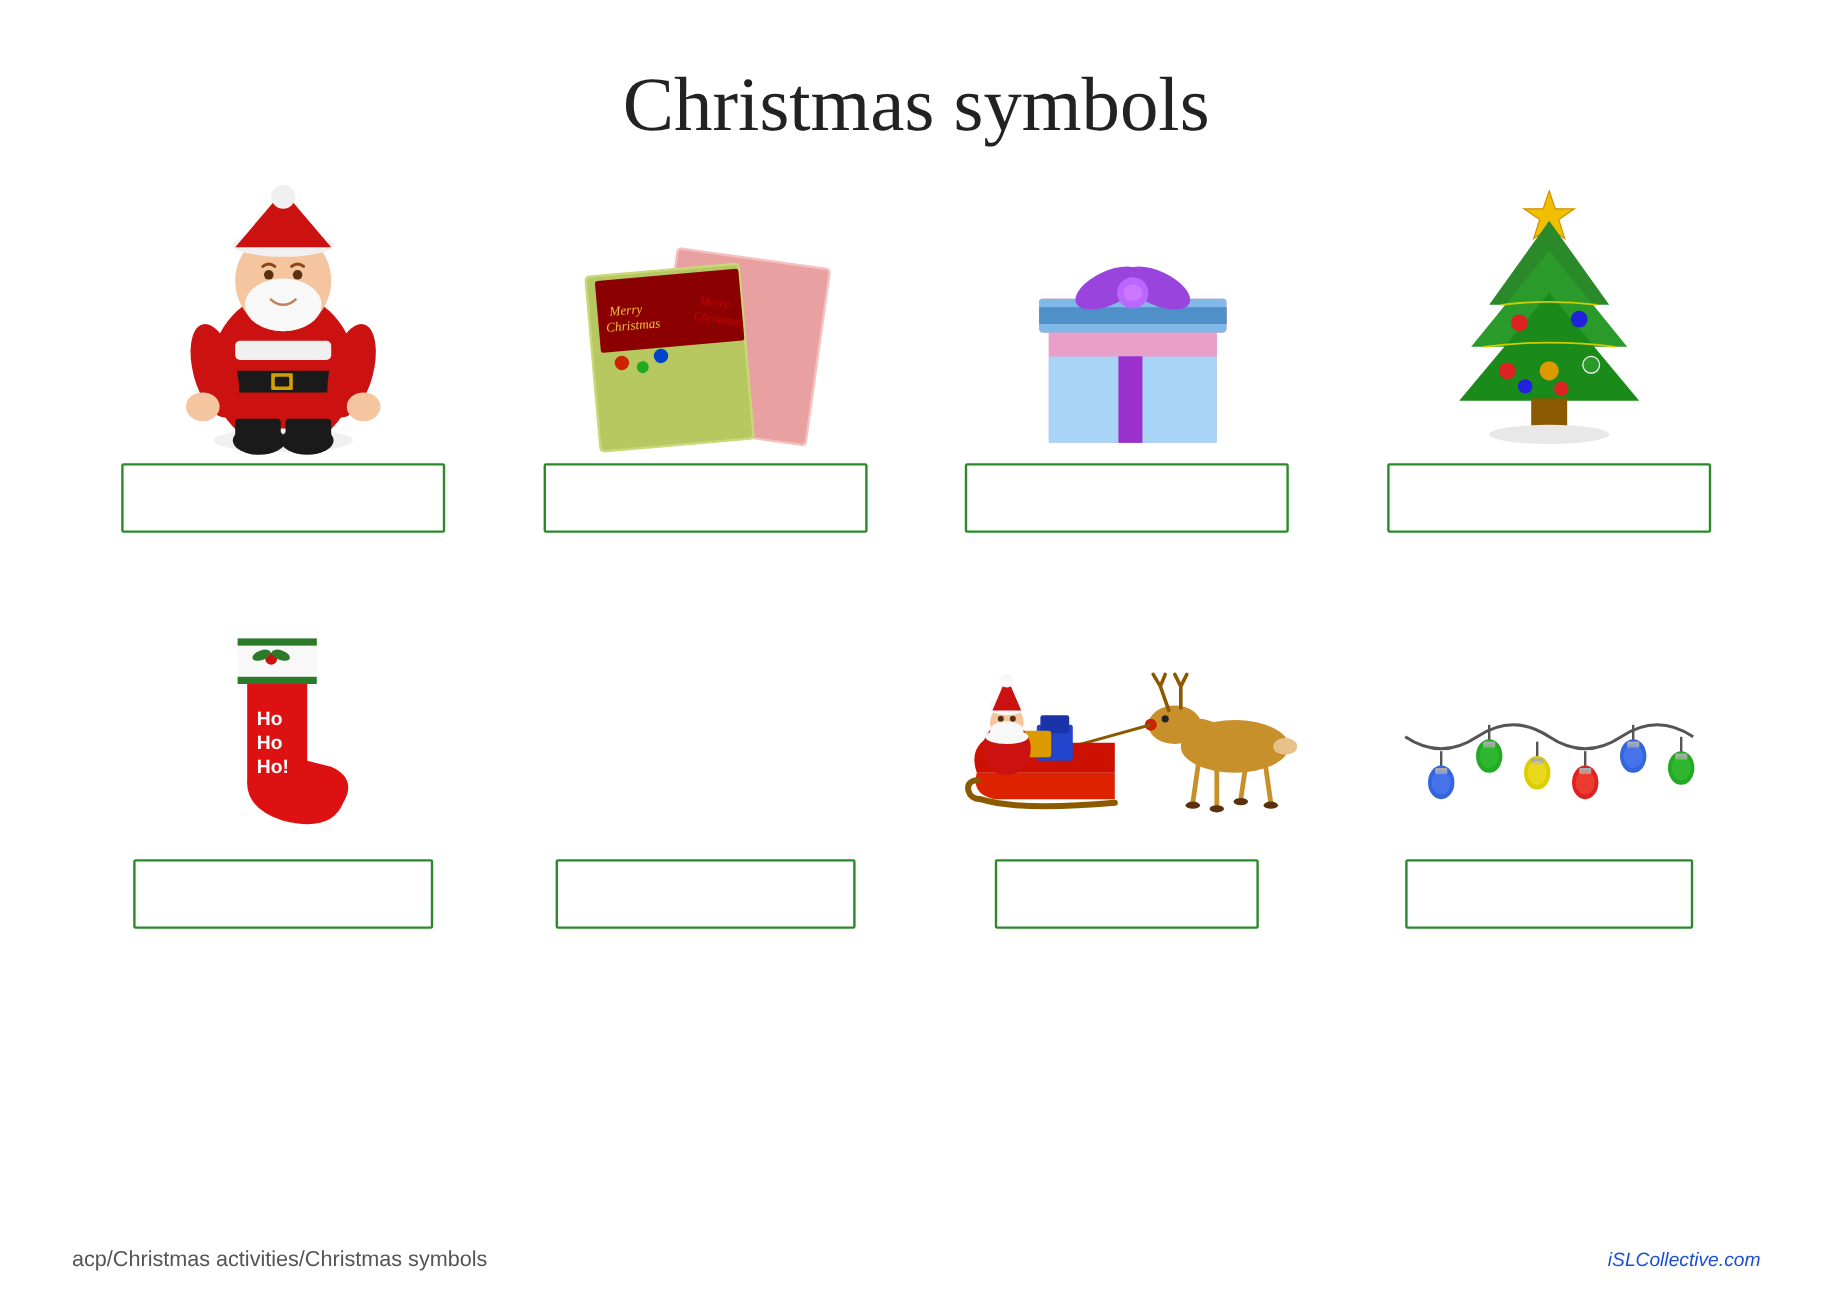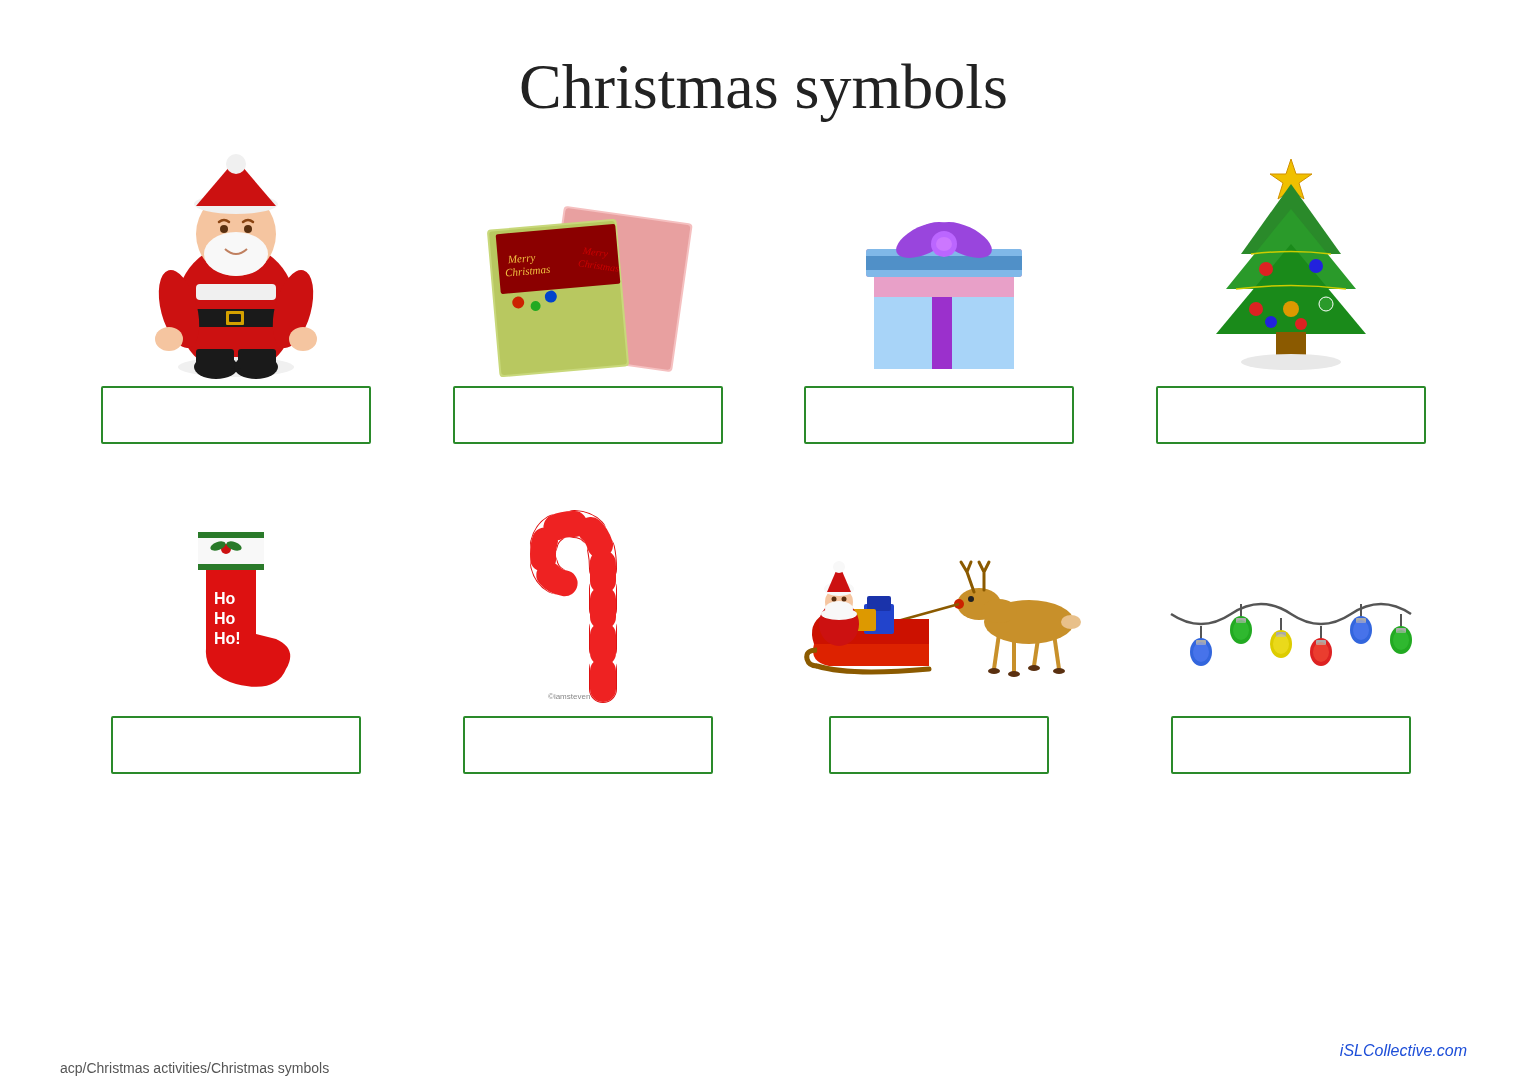--- a/index.html
+++ b/index.html
@@ -59,23 +59,23 @@
       border-radius: 2px;
       background: #fff;
     }
 
     .row-gap {
       height: 40px;
     }
 
     .footer {
       position: absolute;
-      bottom: 4px;
+      bottom: 20px;
       left: 60px;
-      font-size: 14px;
+      font-size: 18px;
       color: #555;
       font-family: Arial, sans-serif;
     }
 
     .footer-right {
       position: absolute;
       bottom: 20px;
       right: 60px;
       font-size: 16px;
       color: #1d4ed8;
@@ -269,33 +269,20 @@
 
           <text x="68" y="110" font-size="16" fill="white" font-family="Arial" font-weight="bold">Ho</text>
           <text x="68" y="130" font-size="16" fill="white" font-family="Arial" font-weight="bold">Ho</text>
           <text x="68" y="150" font-size="16" fill="white" font-family="Arial" font-weight="bold">Ho!</text>
         </svg>
       </div>
       <div class="label-box"></div>
     </div>
 
     <div class="item">
-      <div class="item-image">
-        <svg width="140" height="210" viewBox="0 0 140 210">
-
-          <path d="M85,195 L85,75 Q85,30 55,30 Q25,30 25,60 Q25,90 55,90" stroke="white" stroke-width="28" fill="none" stroke-linecap="round"></path>
-          <path d="M85,195 L85,75 Q85,30 55,30 Q25,30 25,60 Q25,90 55,90" stroke="#dd1111" stroke-width="28" fill="none" stroke-linecap="round" stroke-dasharray="20,20"></path>
-          <path d="M85,195 L85,75 Q85,30 55,30 Q25,30 25,60 Q25,90 55,90" stroke="white" stroke-width="22" fill="none" stroke-linecap="round"></path>
-          <path d="M85,195 L85,75 Q85,30 55,30 Q25,30 25,60 Q25,90 55,90" stroke="#dd1111" stroke-width="22" fill="none" stroke-linecap="round" stroke-dasharray="20,20" stroke-dashoffset="10"></path>
-
-          <path d="M85,195 L85,75 Q85,30 55,30 Q25,30 25,60 Q25,90 55,90" stroke="white" stroke-width="26" fill="none" stroke-linecap="round"></path>
-          <path d="M85,195 L85,75 Q85,30 55,30 Q25,30 25,60 Q25,90 55,90" stroke="#ee2222" stroke-width="26" fill="none" stroke-linecap="round" stroke-dasharray="18,18"></path>
-          <text x="30" y="205" font-size="8" fill="#888" font-family="Arial">©iamsteven</text>
-        </svg>
-      </div>
       <div class="label-box"></div>
     </div>
 
     <div class="item">
       <div class="item-image">
         <svg width="280" height="190" viewBox="0 0 280 190">
 
           <line x1="200" y1="120" x2="195" y2="155" stroke="#c8902a" stroke-width="4"></line>
           <line x1="215" y1="122" x2="215" y2="158" stroke="#c8902a" stroke-width="4"></line>
           <line x1="240" y1="118" x2="235" y2="152" stroke="#c8902a" stroke-width="4"></line>

